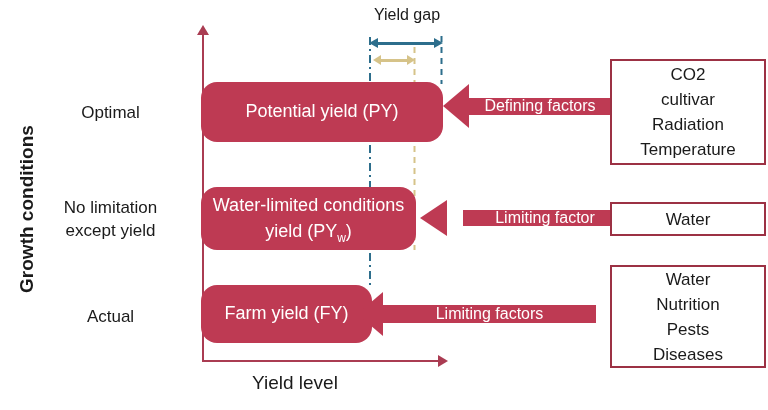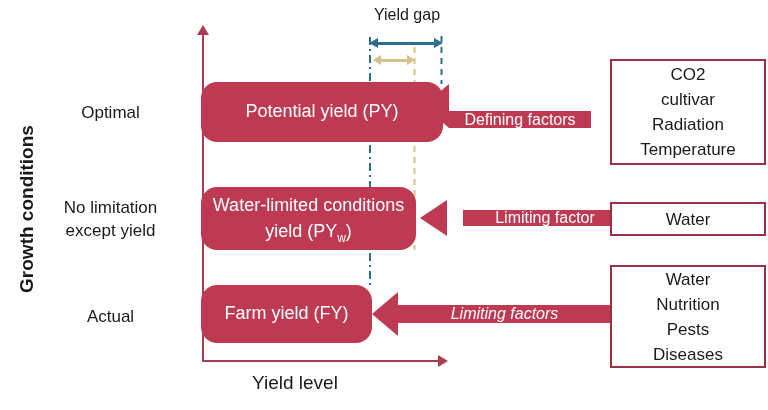--- a/index.html
+++ b/index.html
@@ -46,27 +46,27 @@
     text-align:center;font-size:18px;line-height:1.4;}
   .cbox.py{left:201px;top:82px;width:242px;height:60px;}
   .cbox.pyw{left:201px;top:187px;width:215px;height:63px;}
   .cbox.fy{left:201px;top:285px;width:171px;height:58px;}
   .cbox sub{font-size:12px;line-height:0;}
   
   .barrow{position:absolute;display:flex;align-items:center;}
   .bhead{width:0;height:0;}
   .bbody{background:#BE3A53;color:#fff;display:flex;align-items:center;justify-content:center;
     font-size:16px;line-height:1;}
-  .barrow.a1{left:423px;top:84px;align-items:flex-end;}
+  .barrow.a1{left:443px;top:84px;}
   .barrow.a1 .bhead{border-top:22px solid transparent;border-bottom:22px solid transparent;border-right:26px solid #BE3A53;}
   .barrow.a1 .bbody{width:142px;height:17px;}
   .barrow.a2{left:420px;top:200px;gap:16px;}
   .barrow.a2 .bhead{border-top:18px solid transparent;border-bottom:18px solid transparent;border-right:27px solid #BE3A53;}
   .barrow.a2 .bbody{width:164px;height:16px;}
-  .barrow.a3{left:372px;top:292px;font-style:italic;}
+  .barrow.a3{left:357px;top:292px;}
   .barrow.a3 .bhead{border-top:22px solid transparent;border-bottom:22px solid transparent;border-right:26px solid #BE3A53;}
   .barrow.a3 .bbody{width:213px;height:18px;}
   
   .fbox{position:absolute;left:610px;width:152px;background:#fff;border:2px solid #9C3144;
     text-align:center;font-size:17px;line-height:25px;
     display:flex;flex-direction:column;justify-content:center;align-items:center;}
   .fbox.f1{top:59px;height:102px;}
   .fbox.f2{top:202px;height:30px;}
   .fbox.f3{top:265px;height:99px;}
   .fbox span{display:block;}

